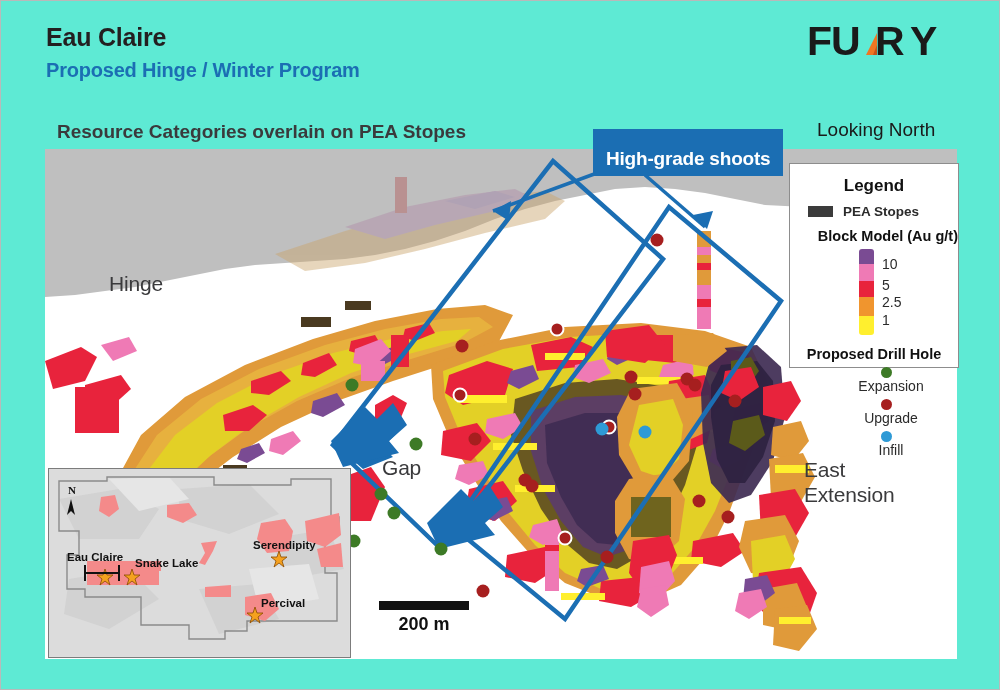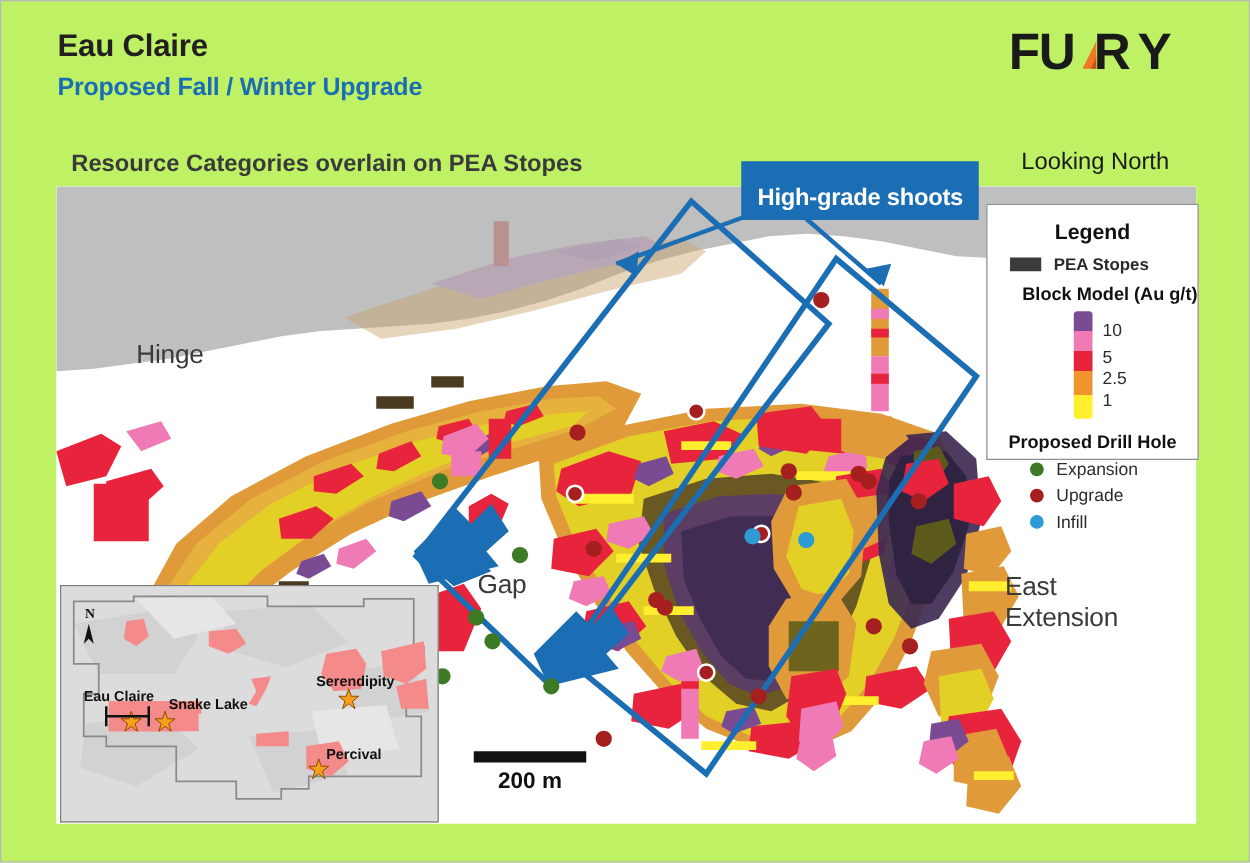--- a/index.html
+++ b/index.html
@@ -7,21 +7,21 @@
     width:1000px;height:690px;
     background:#ffffff;
     font-family:"Liberation Sans", sans-serif;
     overflow:hidden;
   }
   #page{
     position:relative;
     width:1000px;height:690px;
     box-sizing:border-box;
     border:1px solid #b9b9b9;
-    background:#bef264;
+    background:#5eead4;
     overflow:hidden;
   }
 
   
   #title{
     position:absolute;left:45px;top:22px;
     font-size:25px;font-weight:bold;color:#231f20;
     letter-spacing:-0.2px;
   }
   #subtitle{
@@ -106,21 +106,21 @@
   .lg-tick{
     position:absolute;left:92px;font-size:14px;color:#2b2b2b;
   }
   #lg-dh-title{
     text-align:center;font-size:14.5px;font-weight:bold;color:#111;
     margin-top:7px;
   }
   .lg-dot{
     width:11px;height:11px;border-radius:50%;margin-right:10px;flex:0 0 auto;
   }
-  .lg-row-dh{display:flex;align-items:center;margin:5px 0 0 34px;}
+  .lg-row-dh{display:flex;align-items:center;margin:5px 0 0 34px;flex-direction:column;}
   .lg-text-dh{font-size:14px;color:#2b2b2b;}
 
   
   #inset{
     position:absolute;left:47px;top:467px;
     width:303px;height:190px;
     border:1.5px solid #7c7c7c;
     box-sizing:border-box;
     background:#dedede;
     overflow:hidden;
@@ -133,21 +133,21 @@
   #scalebar-label{
     margin-top:4px;text-align:center;font-size:18px;font-weight:bold;color:#111;
   }
 </style>
 </head>
 <body>
 
 <div id="page">
 
   <div id="title">Eau Claire</div>
-  <div id="subtitle">Proposed Fall / Winter Upgrade</div>
+  <div id="subtitle">Proposed Hinge / Winter Program</div>
 
   <div id="logo">
     <svg width="150" height="44" viewBox="0 0 150 44">
       <g fill="#1a1a1a" font-family="Liberation Sans, sans-serif" font-size="41" font-weight="bold">
         <text x="0" y="36" letter-spacing="-1">F</text>
         <text x="24" y="36" letter-spacing="-1">U</text>
         <text x="68" y="36" letter-spacing="-1">R</text>
         <text x="103" y="36" letter-spacing="-1">Y</text>
       </g>
       <polygon points="59,36 70,14 70,36" fill="#ef7622"></polygon>

